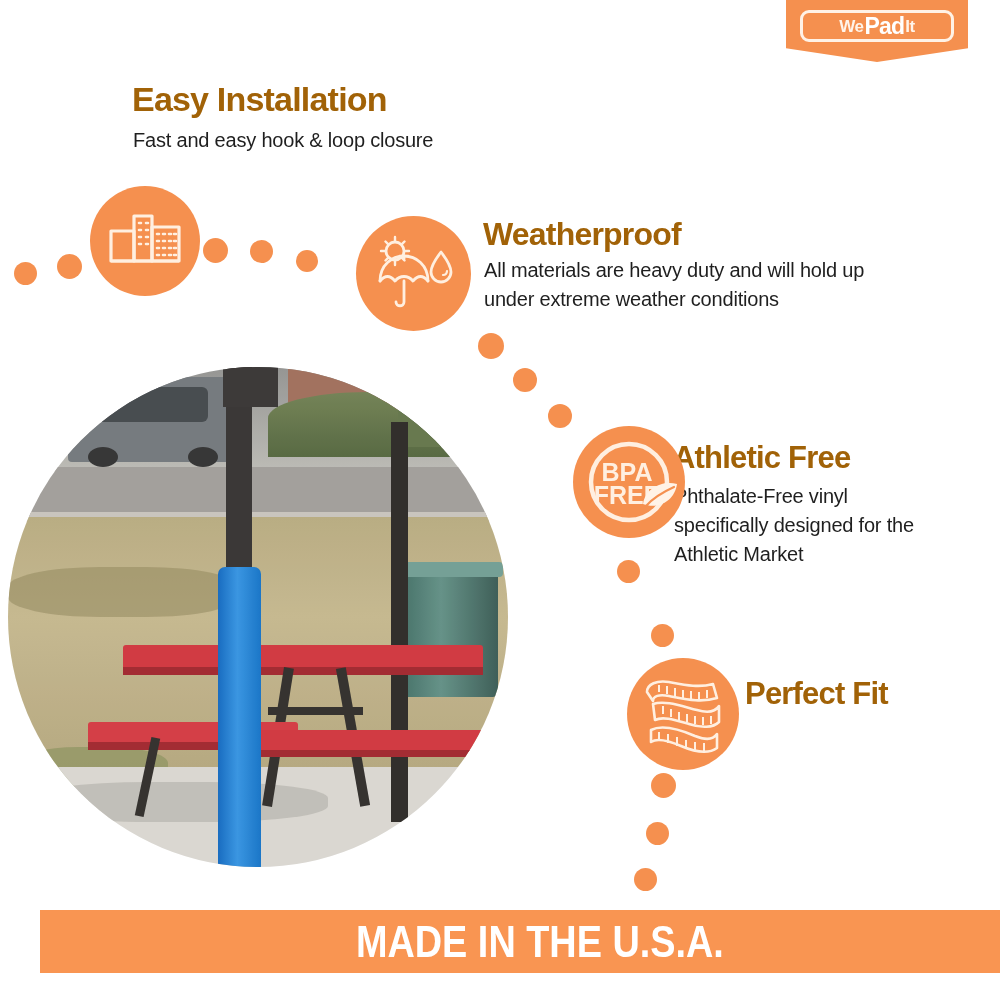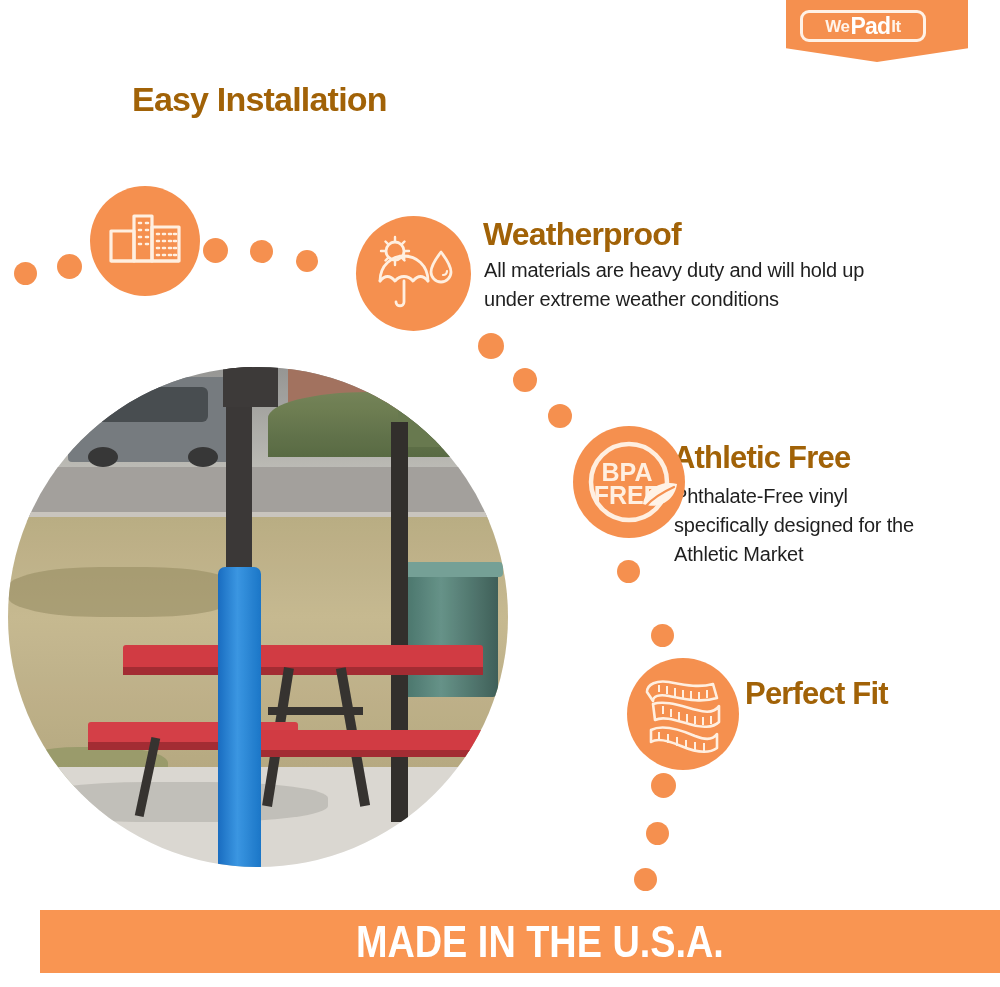--- a/index.html
+++ b/index.html
@@ -23,21 +23,21 @@
   }
   .logo-banner {
     position: absolute; inset: 0;
     background: #F5904F;
     -webkit-clip-path: polygon(0 0, 100% 0, 100% 78%, 50% 100%, 0 78%);
     clip-path: polygon(0 0, 100% 0, 100% 78%, 50% 100%, 0 78%);
   }
   .logo-pill {
     position: absolute;
     left: 14px; top: 10px;
-    width: 126px; height: 32px;
+    width: 154px; height: 32px;
     border: 3px solid #FFF2E6;
     border-radius: 9px;
     display: flex; align-items: center; justify-content: center;
     gap: 0px;
     line-height: 1;
   }
   .logo-we, .logo-it { color: #FFF4EA; font-weight: 700; font-size: 17px; letter-spacing: -0.5px; }
   .logo-pad { color: #FFFFFF; font-weight: 700; font-size: 23px; letter-spacing: -0.8px; padding: 0 1px; }
 
   
@@ -178,20 +178,21 @@
 
   <div class="dot" style="left:617px; top:560px; width:23px; height:23px;"></div>
   <div class="dot" style="left:640px; top:578px; width:0px;  height:0px;"></div>
   <div class="dot" style="left:651px; top:624px; width:23px; height:23px;"></div>
 
   <div class="dot" style="left:651px; top:773px; width:25px; height:25px;"></div>
   <div class="dot" style="left:646px; top:822px; width:23px; height:23px;"></div>
   <div class="dot" style="left:634px; top:868px; width:23px; height:23px;"></div>
 
   <div class="feat-title" id="t-easy">Easy Installation</div>
+  <div class="feat-desc" id="d-easy">Fast and easy hook &amp; loop closure</div>
 
   <div class="icon-circle" style="left:90px; top:186px; width:110px; height:110px;">
     <span>
       <svg width="74" height="64" viewBox="0 0 74 64" fill="none" stroke="#FFEFE0" stroke-width="3.2" stroke-linejoin="round">
         <path d="M3 22 H26 V52 H3 Z"></path>
         <path d="M26 7 H44 V52 H26 Z"></path>
         <path d="M44 18 H71 V52 H44 Z"></path>
         <path d="M3 52 H71"></path>
         <g stroke-width="2.6" stroke-linecap="round">
           <path d="M31 14 h2 M38 14 h2"></path>

